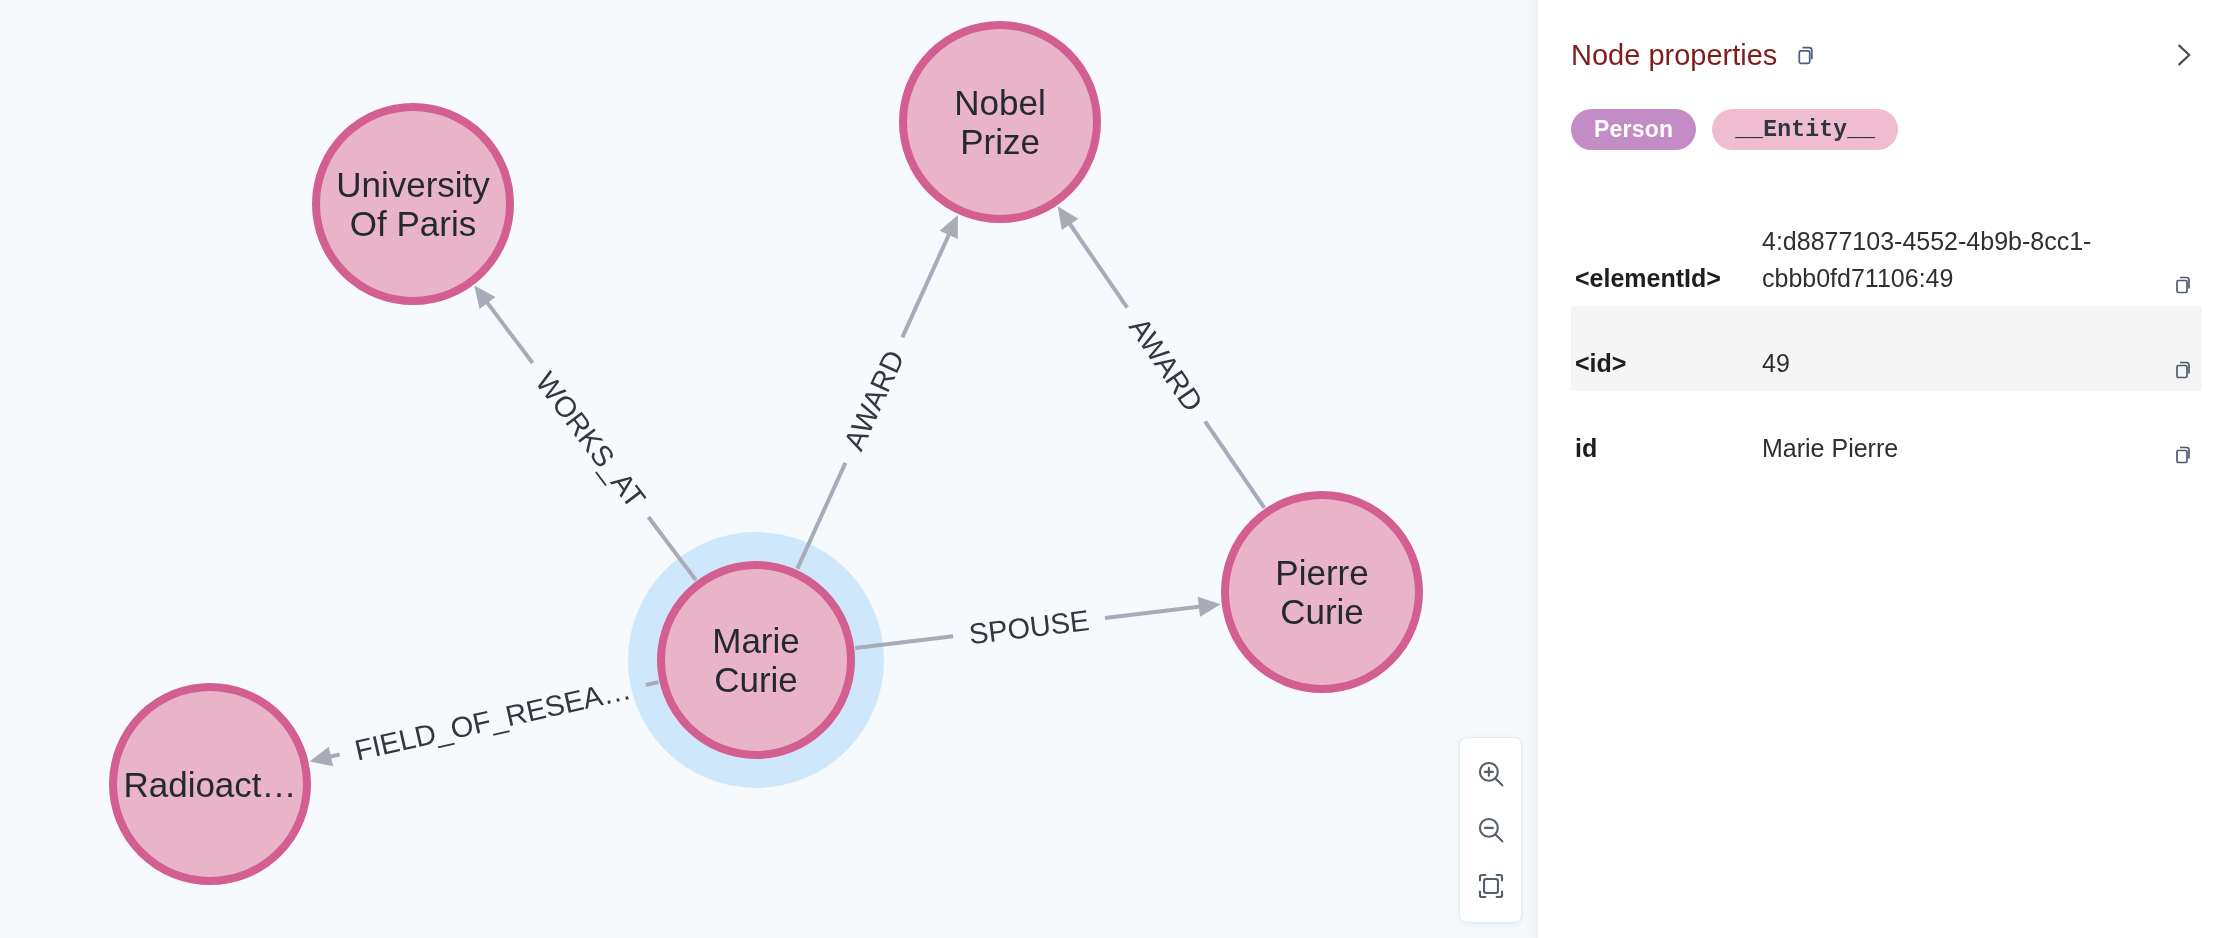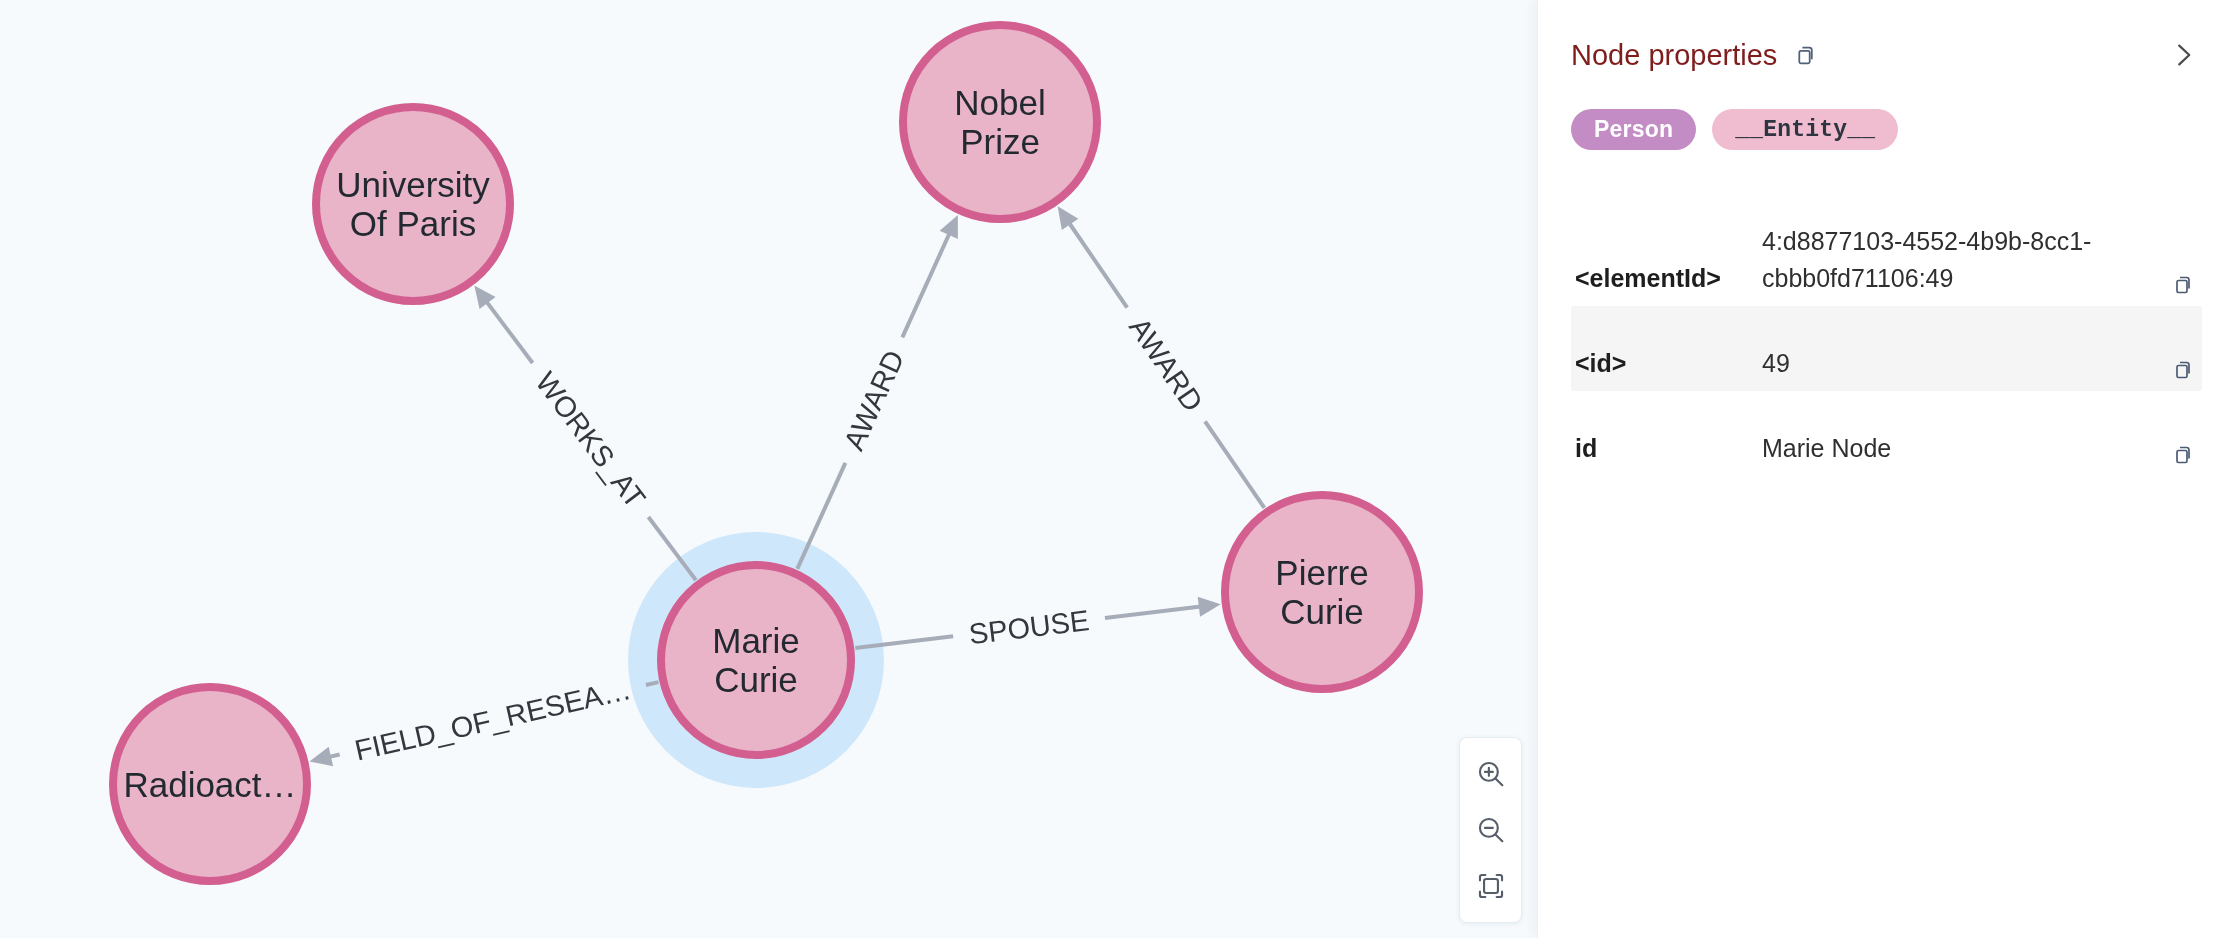--- a/index.html
+++ b/index.html
@@ -210,21 +210,21 @@
           <span style="display:flex">
             <svg viewBox="0 0 24 24" fill="none" stroke="currentColor" stroke-width="1.7" stroke-linejoin="round">
               <path d="M8.5 7.5h7A1.5 1.5 0 0 1 17 9v9a1.5 1.5 0 0 1-1.5 1.5h-7A1.5 1.5 0 0 1 7 18V9a1.5 1.5 0 0 1 1.5-1.5z"></path>
               <path d="M10 4.5h6.5A2.5 2.5 0 0 1 19 7v8.5"></path>
             </svg>
           </span>
         </button>
       </div>
       <div class="prop-row">
         <div class="prop-key">id</div>
-        <div class="prop-val">Marie Node</div>
+        <div class="prop-val">Marie Pierre</div>
         <button class="icon-btn prop-copy">
           <span style="display:flex">
             <svg viewBox="0 0 24 24" fill="none" stroke="currentColor" stroke-width="1.7" stroke-linejoin="round">
               <path d="M8.5 7.5h7A1.5 1.5 0 0 1 17 9v9a1.5 1.5 0 0 1-1.5 1.5h-7A1.5 1.5 0 0 1 7 18V9a1.5 1.5 0 0 1 1.5-1.5z"></path>
               <path d="M10 4.5h6.5A2.5 2.5 0 0 1 19 7v8.5"></path>
             </svg>
           </span>
         </button>
       </div>
     </div>

